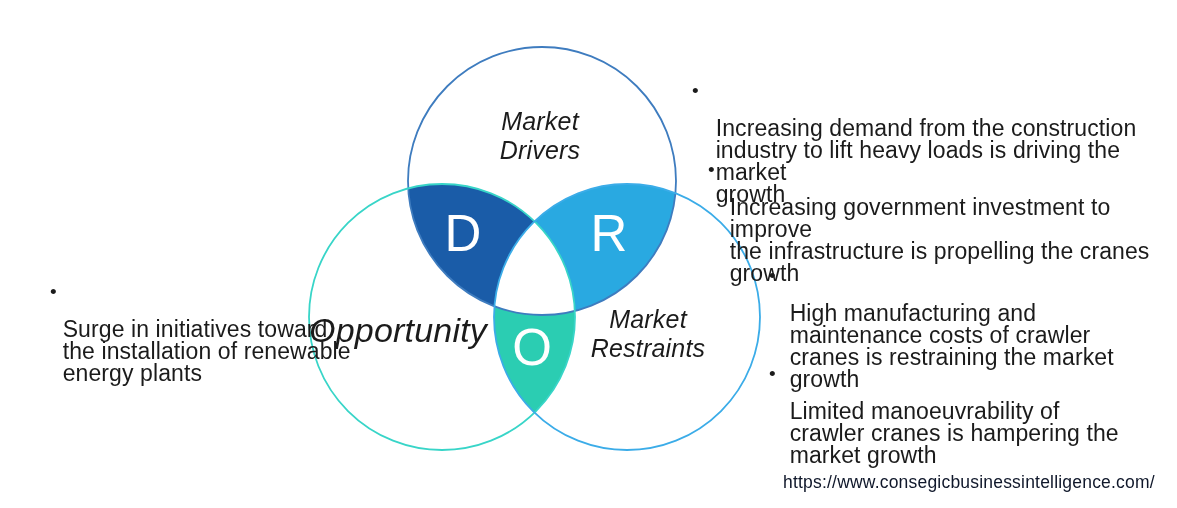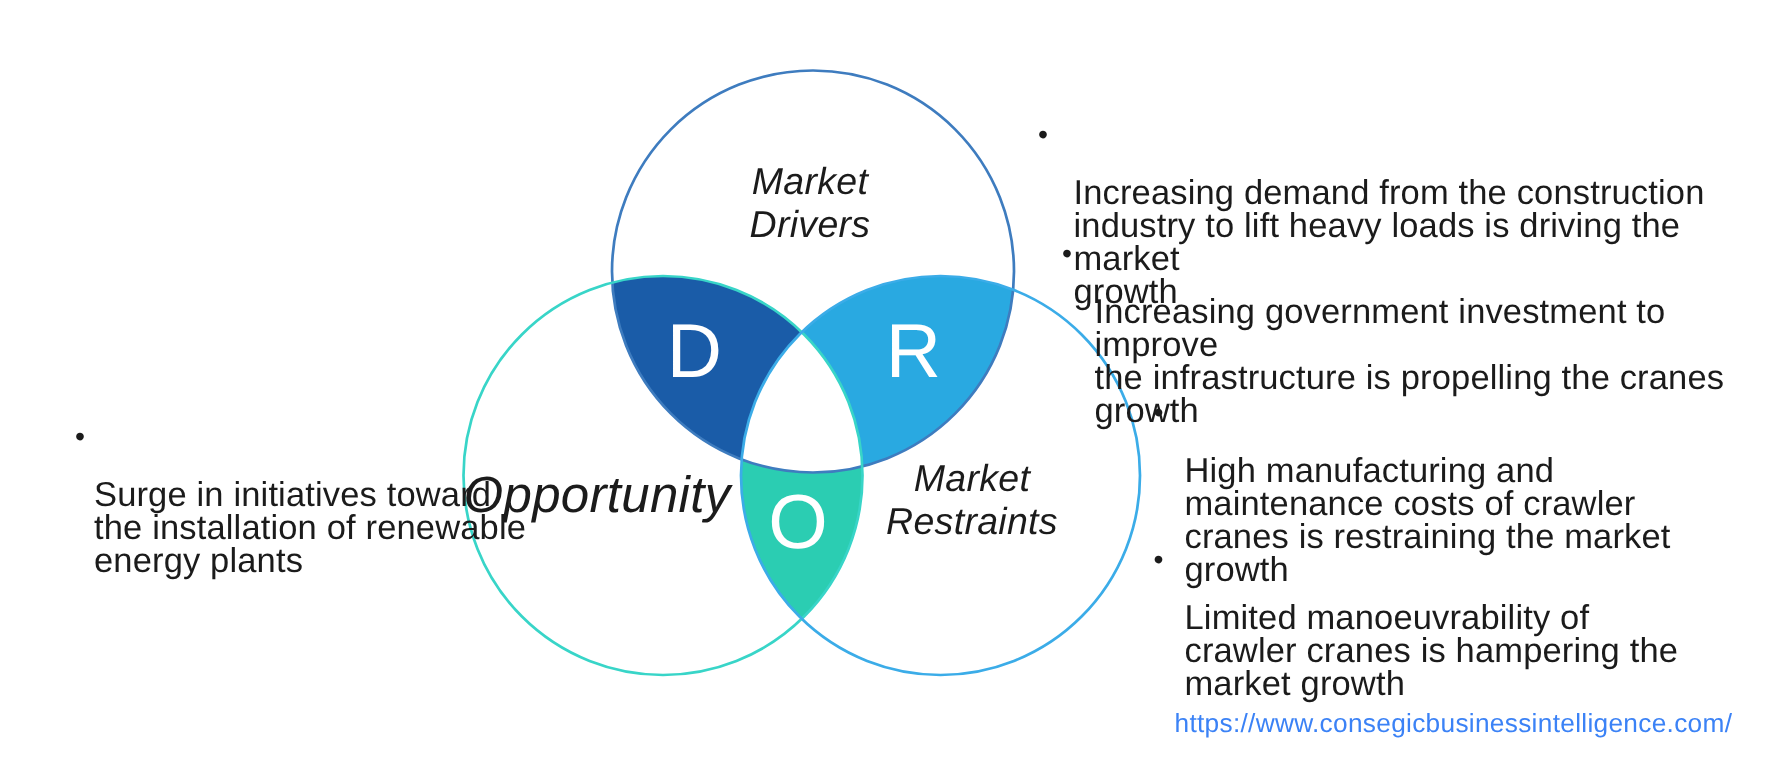--- a/index.html
+++ b/index.html
@@ -38,21 +38,21 @@
     font-size: 23px;
     line-height: 22px;
     letter-spacing: 0.1px;
     margin-top: 37px;
   }
   .footer-url {
     position: absolute;
     left: 783px;
     top: 472px;
     font-size: 17.5px;
-    color: #3b82f6;
+    color: #0f172a;
     letter-spacing: 0.2px;
   }
   .lens-letter {
     font-family: "Liberation Sans", "DejaVu Sans", sans-serif;
     font-size: 51px;
     fill: #ffffff;
   }
 </style>
 </head>
 <body>

